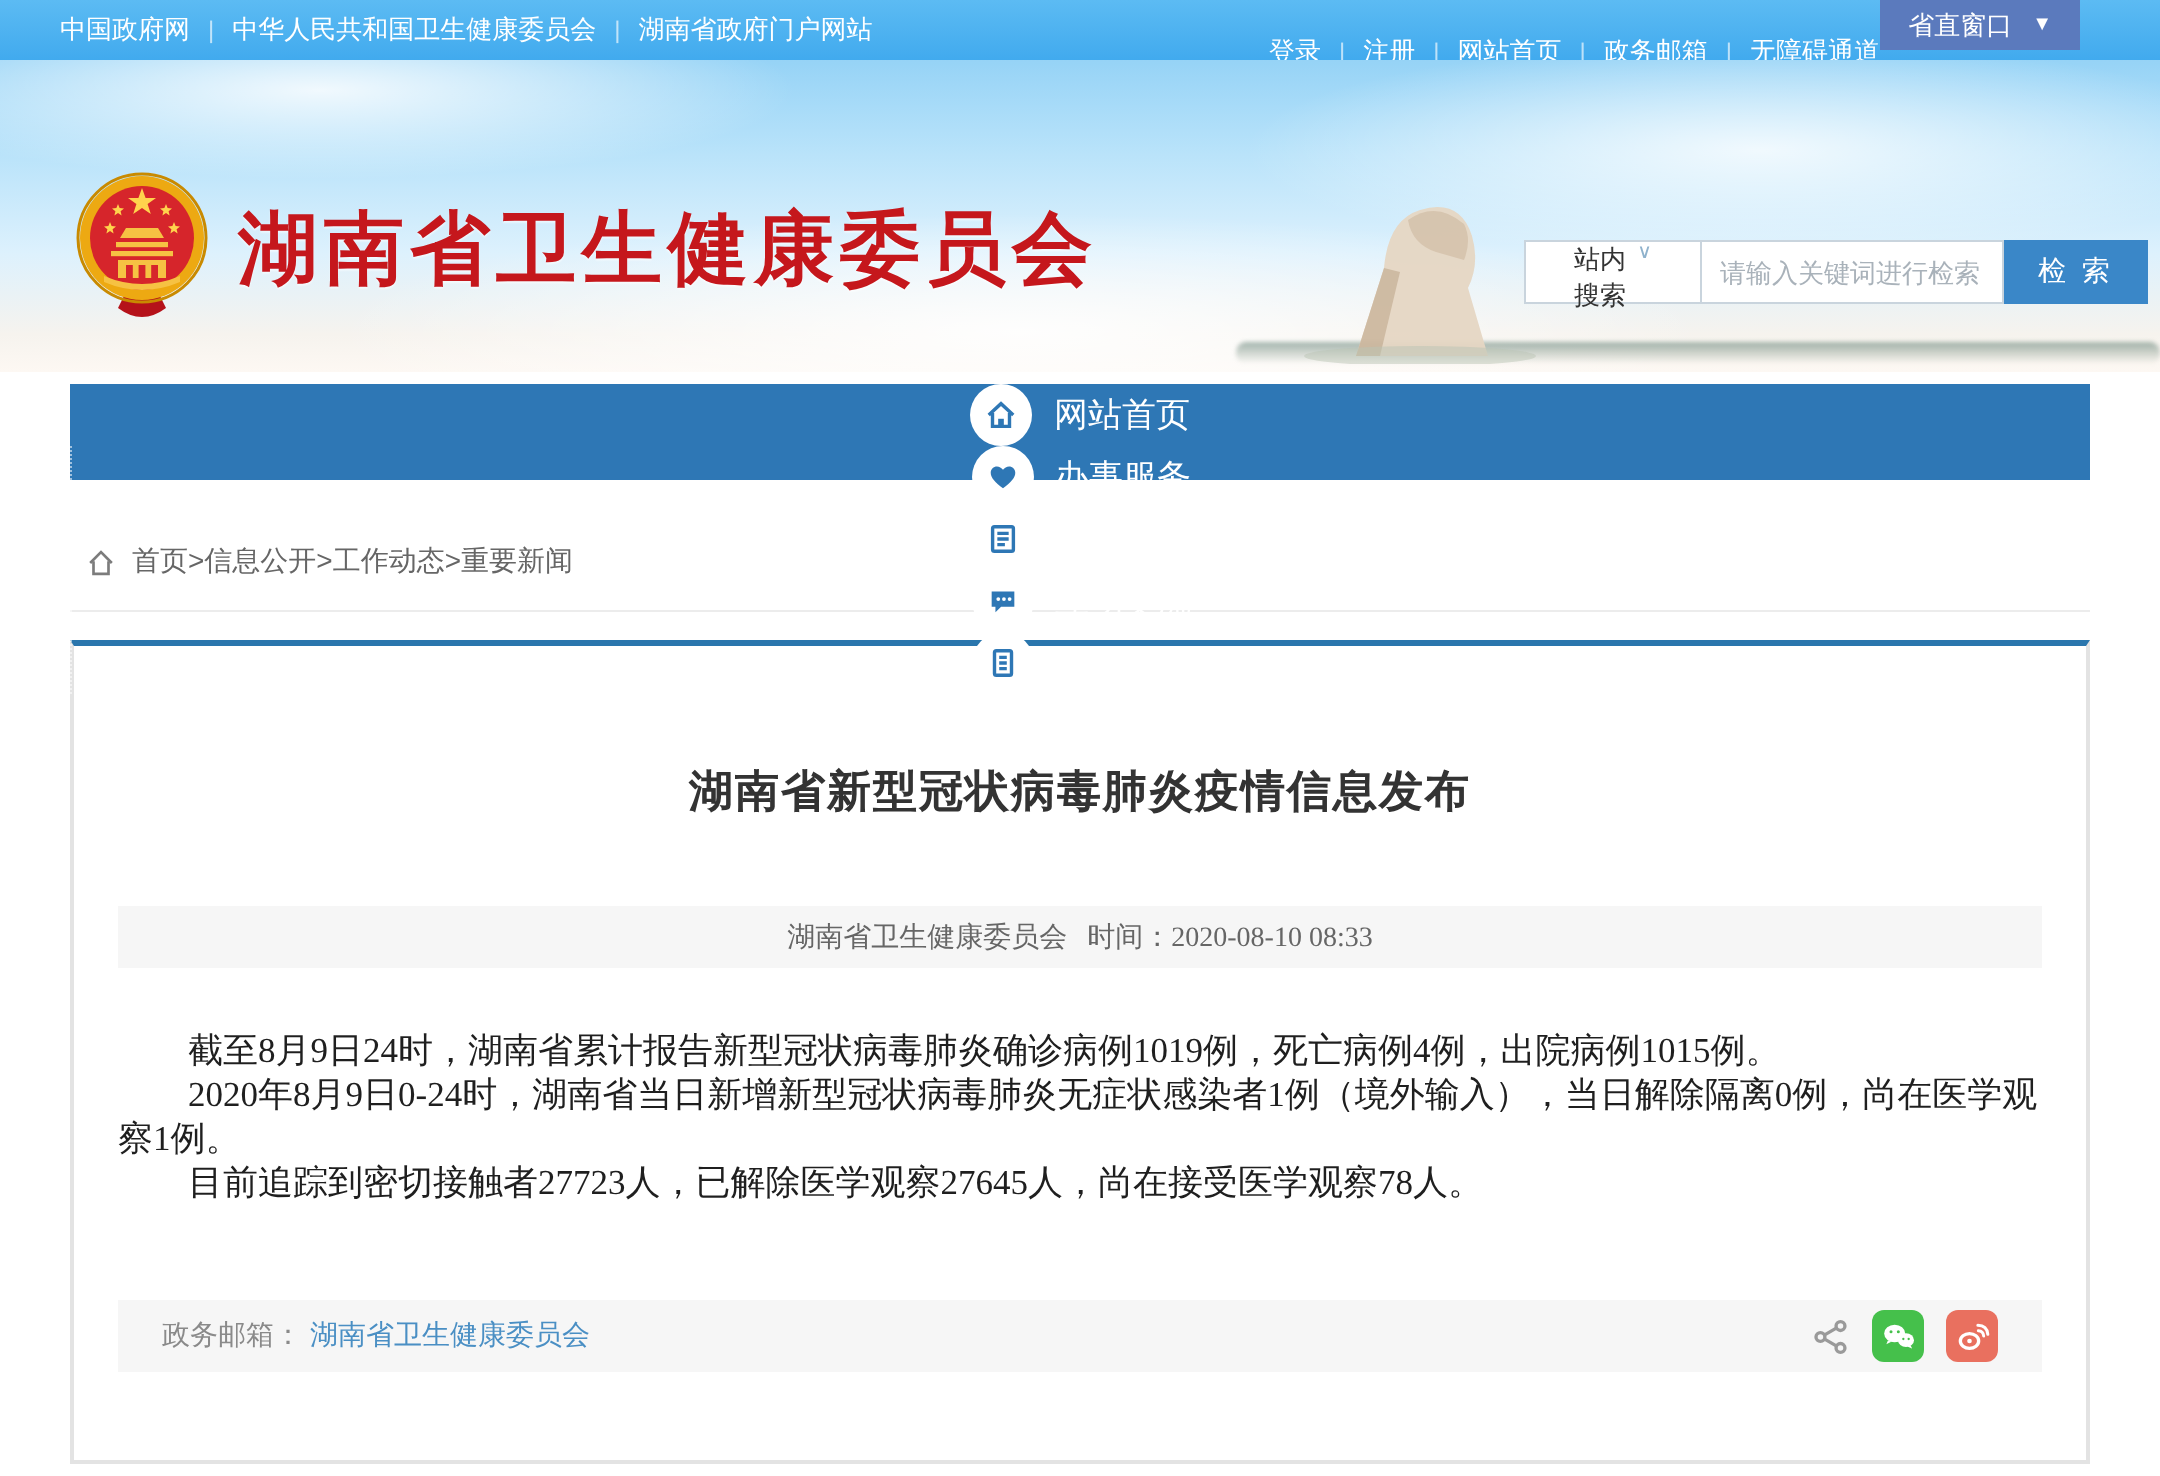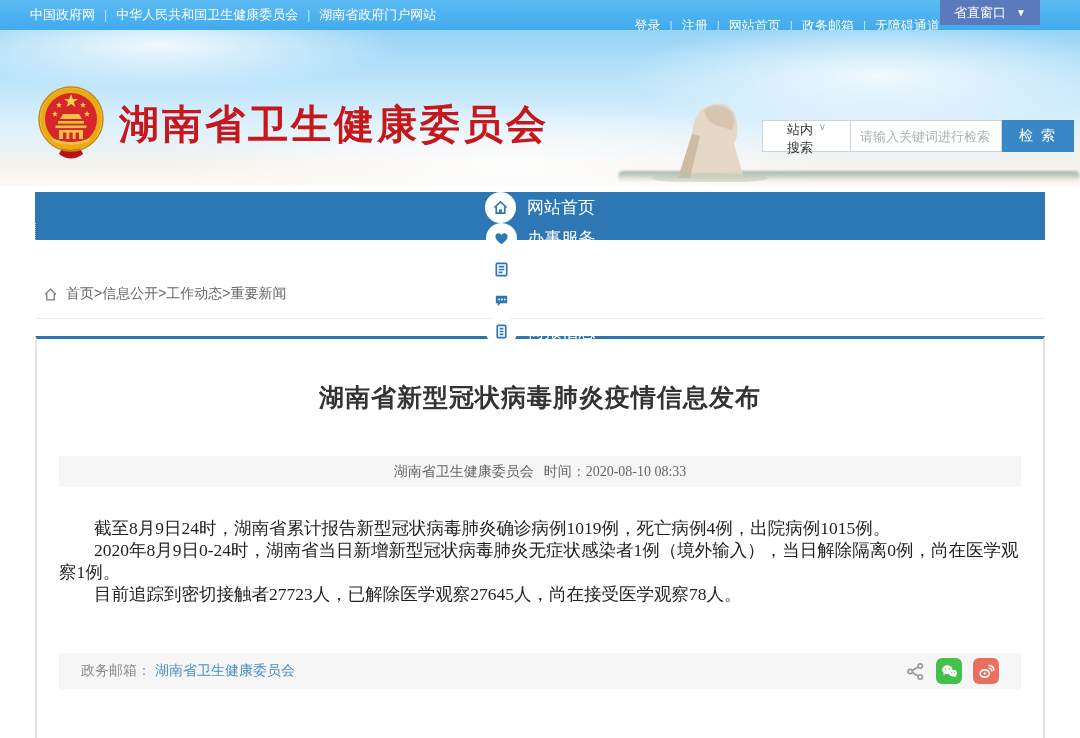--- a/index.html
+++ b/index.html
@@ -77,34 +77,34 @@
     border-left:1px dotted rgba(255,255,255,.55);
   }
   .nav-item:first-child { border-left:none; }
   .nav-ico {
     width:31px; height:31px; background:#fff; border-radius:50%;
     display:flex; align-items:center; justify-content:center; color:#2e77b5;
   }
 
   
   .breadcrumb-wrap {
-    width:1010px; margin:17px auto; padding:28px 8px 15px;
+    width:1010px; margin:4px auto; padding:28px 8px 15px;
     border-bottom:1px solid #ececec;
   }
   .breadcrumb { display:flex; align-items:center; gap:8px; color:#666; font-size:14px; cursor:pointer; }
   .breadcrumb svg { color:#7c7c7c; }
 
   
   .content-box {
     width:1010px; height:412px; margin:14px auto 0; background:#fff;
     border:2px solid #e3e3e3; border-top:3px solid #2a76ad; padding:0 22px;
   }
   .article-title {
-    text-align:center; font-size:25px; font-weight:bold; color:#333;
-    margin-top:42px; letter-spacing:1px;
+    text-align:center; font-size:22px; font-weight:bold; color:#333;
+    margin-top:58px; letter-spacing:1px;
   }
   .meta-bar {
     margin-top:42px; background:#f6f6f6; height:31px;
     display:flex; align-items:center; justify-content:center; gap:10px;
     color:#666; font-size:14px; font-family:"Liberation Serif","DejaVu Serif",serif;
   }
   .article-body {
     margin-top:30px; font-family:"Liberation Serif","DejaVu Serif",serif;
     font-size:17.5px; color:#1f1f1f; line-height:22px;
   }

